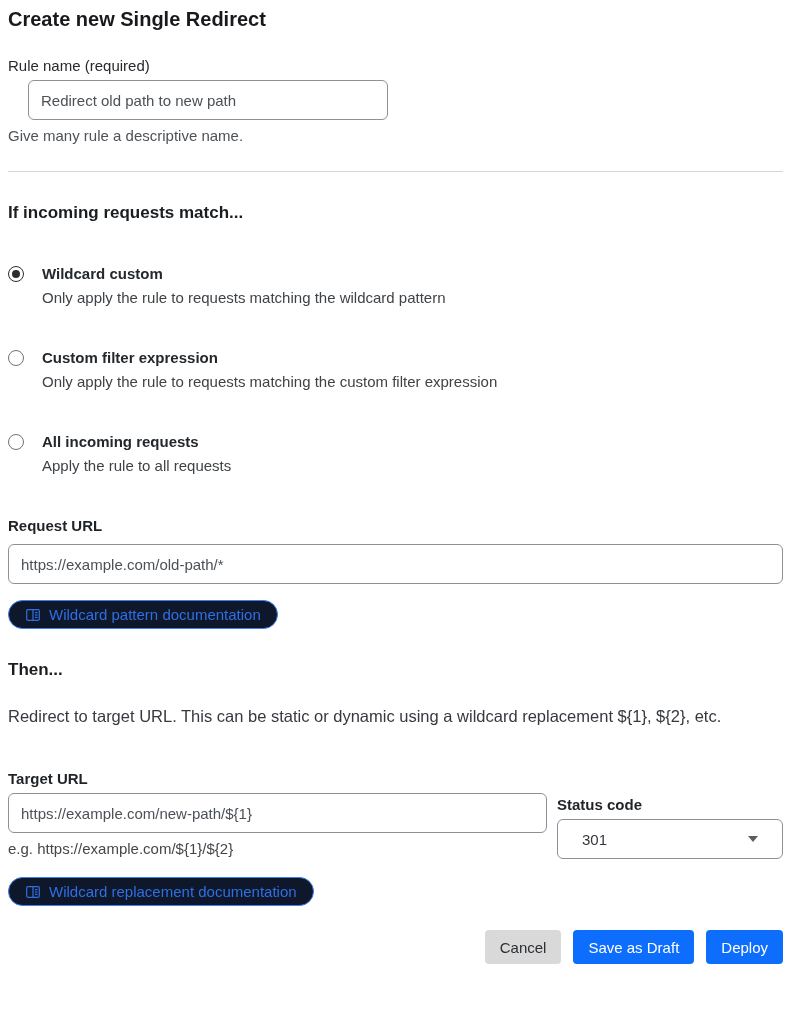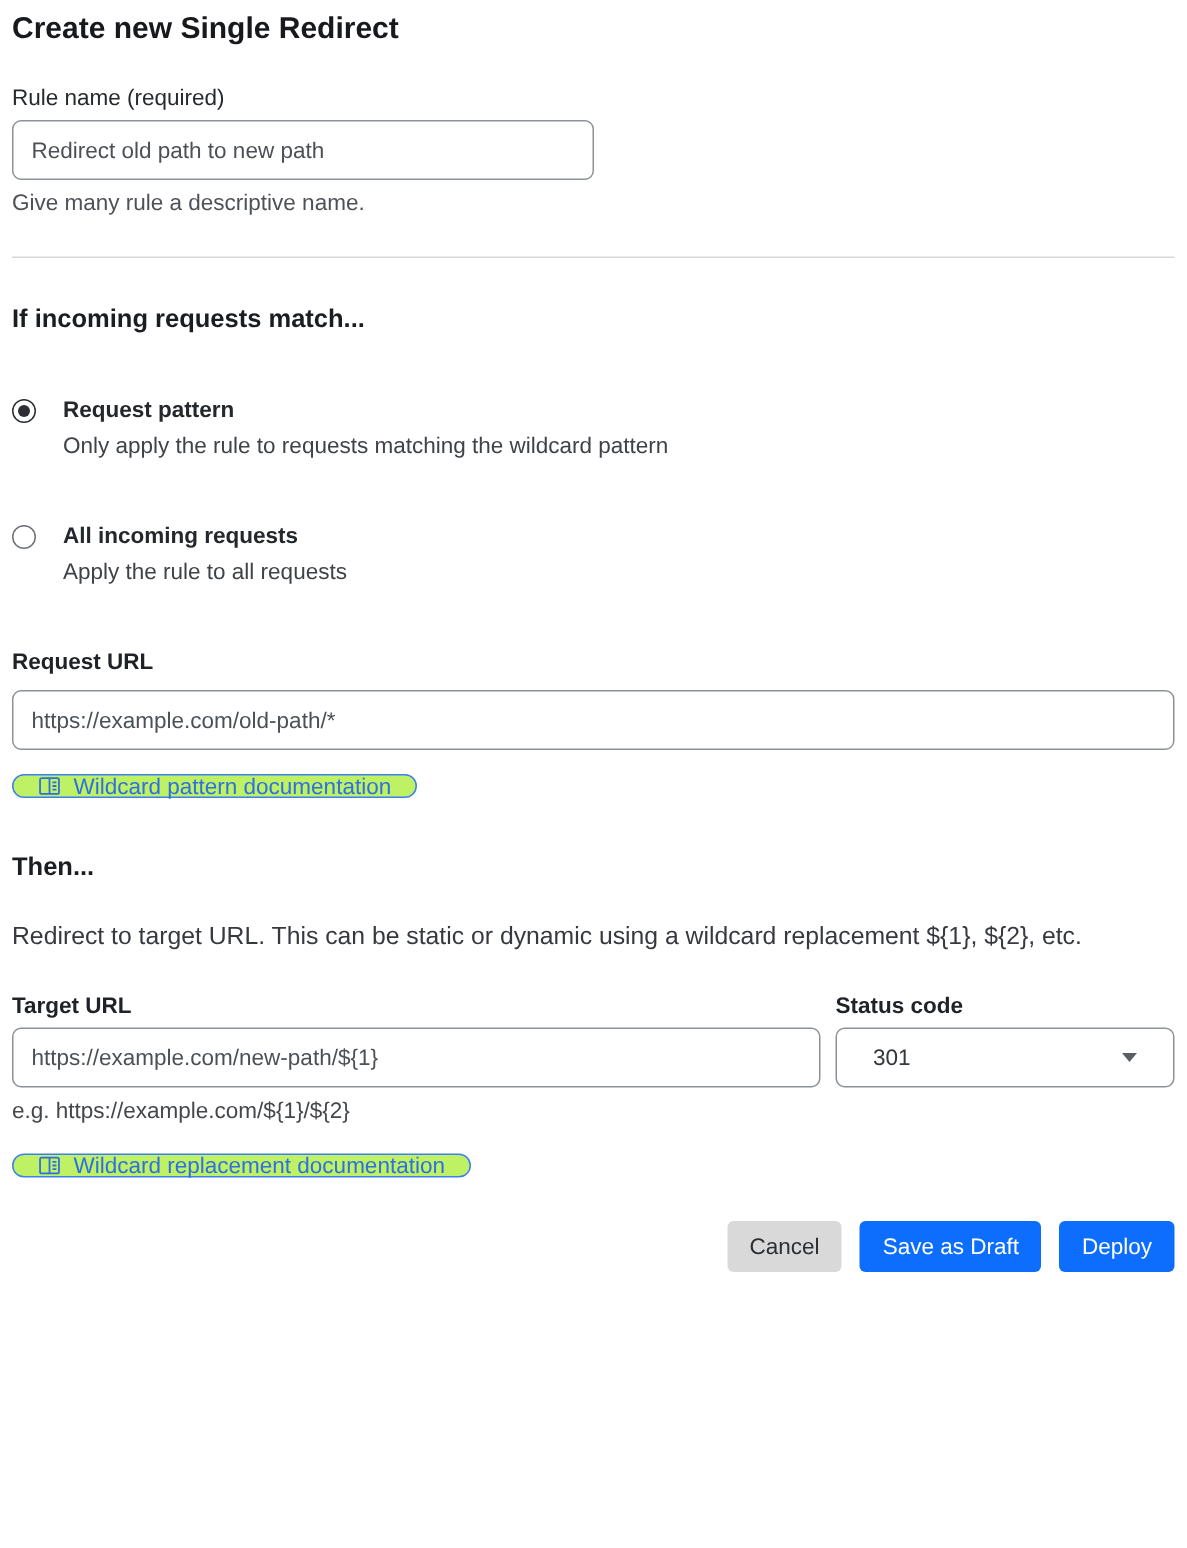--- a/index.html
+++ b/index.html
@@ -36,21 +36,21 @@
     border: 1px solid #8d9299;
     border-radius: 6px;
     padding: 0 12px;
     font-family: "Liberation Sans", sans-serif;
     font-size: 15px;
     color: #4b5157;
     background: #fff;
     width: 100%;
     outline: none;
   }
-  .text-input.rule-name { width: 388px; }
+  .text-input.rule-name { width: 360px; margin-left: 20px; }
   .help {
     margin-top: 5px;
     font-size: 15px;
     line-height: 22px;
     color: #4e5257;
   }
 
   hr.divider {
     border: none;
     border-top: 1px solid #d6d7d9;
@@ -109,44 +109,45 @@
 
   .request-url-block { margin-top: 0px; }
   .request-url-block .text-input { margin-top: 8px; }
   .url-help { margin-top: 6px; font-size: 15px; line-height: 23px; color: #44474b; }
 
   .doc-btn {
     margin-top: 16px;
     display: inline-flex;
     align-items: center;
     gap: 8px;
-    height: 16px;
+    height: 29px;
     padding: 0 16px;
     border-radius: 999px;
     border: 1px solid #3d7ef0;
-    background: #bef264;
+    background: #0f172a;
     color: #2f6fe4;
     font-family: "Liberation Sans", sans-serif;
     font-size: 15px;
     cursor: pointer;
   }
   .doc-btn svg { display: block; }
 
   .then-heading { margin-top: 34px; }
   .then-desc {
     margin-top: 24px;
     font-size: 16.5px;
     line-height: 22px;
     color: #36393f;
   }
 
   .target-row {
-    margin-top: 26px;
+    margin-top: 42px;
     display: flex;
     gap: 10px;
+    align-items: flex-end;
   }
   .col-target { flex: 1 1 auto; min-width: 0; }
   .col-status { flex: 0 0 226px; }
 
   .select-box {
     margin-top: 4px;
     height: 40px;
     border: 1px solid #8d9299;
     border-radius: 6px;
     padding: 0 24px;
@@ -220,22 +221,29 @@
   </div>
 
   <hr class="divider">
 
   <h2 class="section-heading">If incoming requests match...</h2>
 
   <div class="radio-group" id="radio-group">
       <label class="radio-option">
         <span class="radio-circle selected"></span>
         <span class="radio-texts">
-          <span class="radio-label">Request pattern</span>
+          <span class="radio-label">Wildcard custom</span>
           <span class="radio-desc">Only apply the rule to requests matching the wildcard pattern</span>
+        </span>
+      </label>
+      <label class="radio-option">
+        <span class="radio-circle"></span>
+        <span class="radio-texts">
+          <span class="radio-label">Custom filter expression</span>
+          <span class="radio-desc">Only apply the rule to requests matching the custom filter expression</span>
         </span>
       </label>
       <label class="radio-option">
         <span class="radio-circle"></span>
         <span class="radio-texts">
           <span class="radio-label">All incoming requests</span>
           <span class="radio-desc">Apply the rule to all requests</span>
         </span>
       </label>
     </div>

